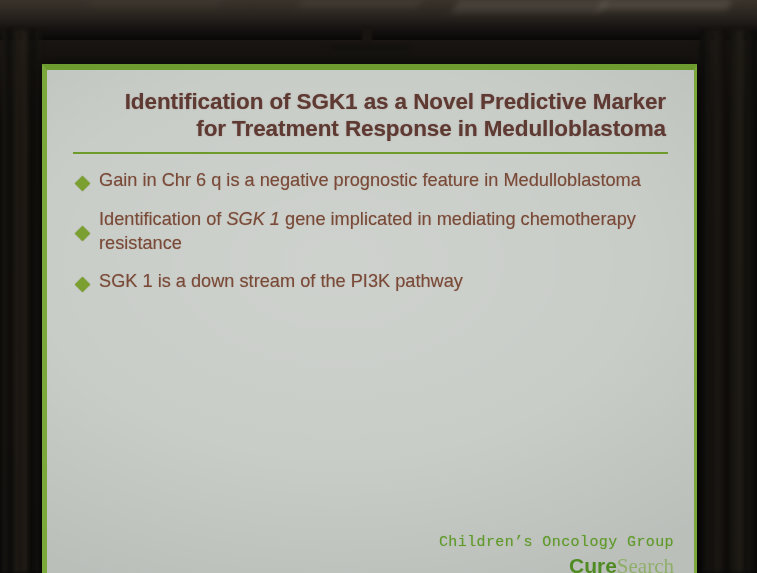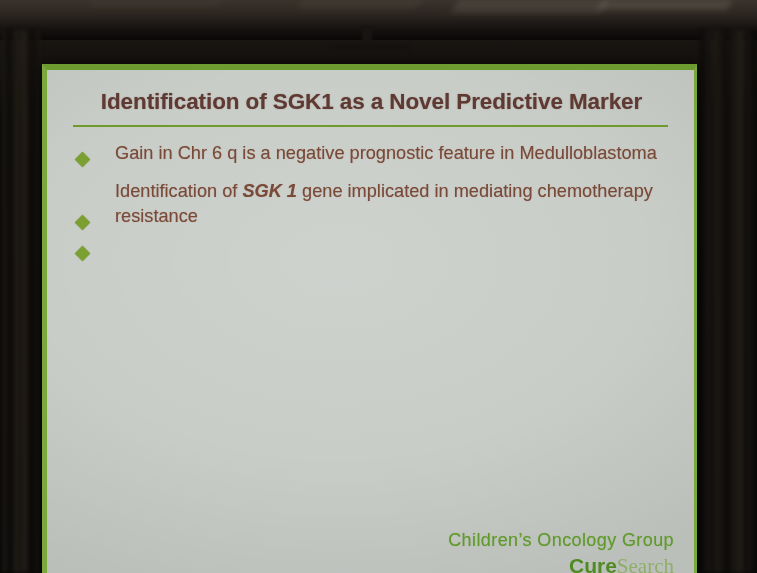--- a/index.html
+++ b/index.html
@@ -119,21 +119,21 @@
         rgba(0,0,0,0.07) 100%);
   }
   .slide-inner {
     position: relative;
     z-index: 2;
     padding: 18px 24px 0 26px;
   }
 
   
   .slide-title {
-    text-align: center;
+    text-align: right;
     color: #5f3a33;
     font-weight: bold;
     font-size: 22.5px;
     line-height: 1.21;
     letter-spacing: -0.1px;
     font-family: "Liberation Sans", sans-serif;
     text-shadow: 0 0 1.2px rgba(95,58,51,0.5);
     margin: 0 4px;
   }
   .title-rule {
@@ -143,55 +143,54 @@
   }
 
   
   .bullets {
     margin: 14px 0 0 0;
     padding: 0;
     list-style: none;
   }
   .bullet {
     display: flex;
-    align-items: flex-end;
+    align-items: center;
     margin-bottom: 14px;
-    gap: 16px;
   }
   .diamond {
     flex: 0 0 auto;
     width: 11px;
     height: 11px;
     background: #7ba031;
     transform: rotate(45deg);
     margin: 6px 11px 0 4px;
     box-shadow: 0 0 1px rgba(90,120,30,0.7);
   }
   .bullet-text {
     color: #7a4a38;
     font-size: 18.2px;
     line-height: 1.33;
     font-family: "Liberation Sans", sans-serif;
     text-shadow: 0 0 1px rgba(122,74,56,0.45);
     max-width: 555px;
   }
-  .bullet-text i { font-style: italic; font-weight: bold; }
+  .bullet-text i { font-style: italic; }
 
   
   .logo-block {
     position: absolute;
     right: 20px;
     bottom: -6px;
     z-index: 3;
     text-align: right;
   }
   .logo-cog {
     color: #5f9a2b;
-    font-family: Liberation Sans, sans-serif;
-    font-size: 18px;
+    font-family: Liberation Mono, monospace;
+    font-size: 15px;
     letter-spacing: 0.4px;
     white-space: nowrap;
     text-shadow: 0 0 1px rgba(95,154,43,0.5);
   }
   .logo-cure {
     margin-top: 3px;
     white-space: nowrap;
     font-family: "Liberation Sans", sans-serif;
     font-size: 21px;
   }
@@ -237,38 +236,40 @@
   <div class="fold f5"></div>
   <div class="fold f6"></div>
   <div class="fold f7"></div>
   <div class="fold f8"></div>
 
   <div id="slide">
     <div class="slide-inner">
 
       <div class="slide-title">
         <div>Identification of SGK1 as a Novel Predictive Marker</div>
+        <div>for Treatment Response in Medulloblastoma</div>
       </div>
 
       <div class="title-rule"></div>
 
       <ul class="bullets">
 
         <li class="bullet">
           <span class="diamond"></span>
           <span class="bullet-text"><span>Gain in Chr 6 q is a negative prognostic feature in Medulloblastoma</span><i></i><span></span></span>
         </li>
 
         <li class="bullet">
           <span class="diamond"></span>
           <span class="bullet-text"><span>Identification of </span><i>SGK 1</i><span> gene implicated in mediating chemotherapy resistance</span></span>
         </li>
 
         <li class="bullet">
           <span class="diamond"></span>
+          <span class="bullet-text"><span>SGK 1 is a down stream of the PI3K pathway</span><i></i><span></span></span>
         </li>
 
 
       </ul>
     </div>
 
     <div class="logo-block">
       <div class="logo-cog">Children’s Oncology Group</div>
       <div class="logo-cure"><span class="cure">Cure</span><span class="search">Search</span></div>
     </div>

